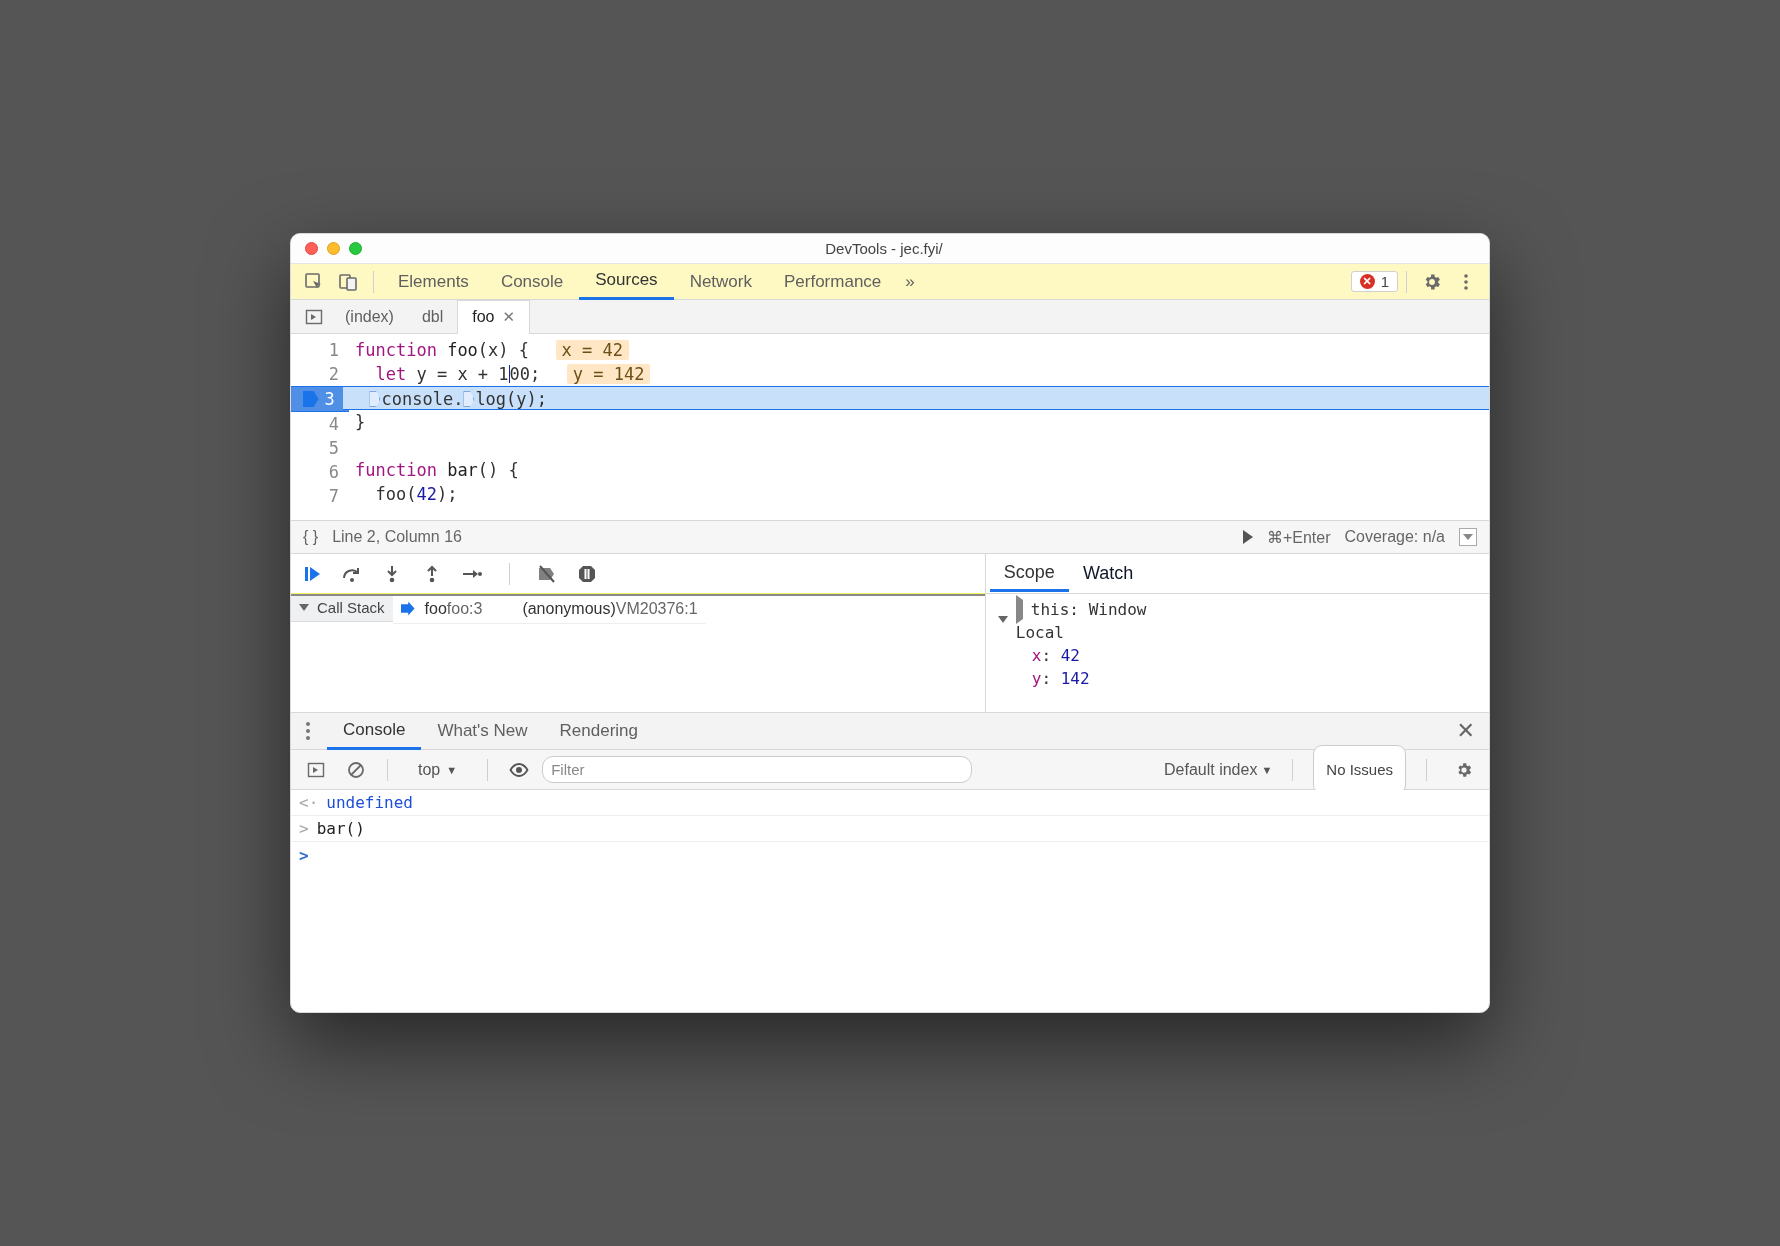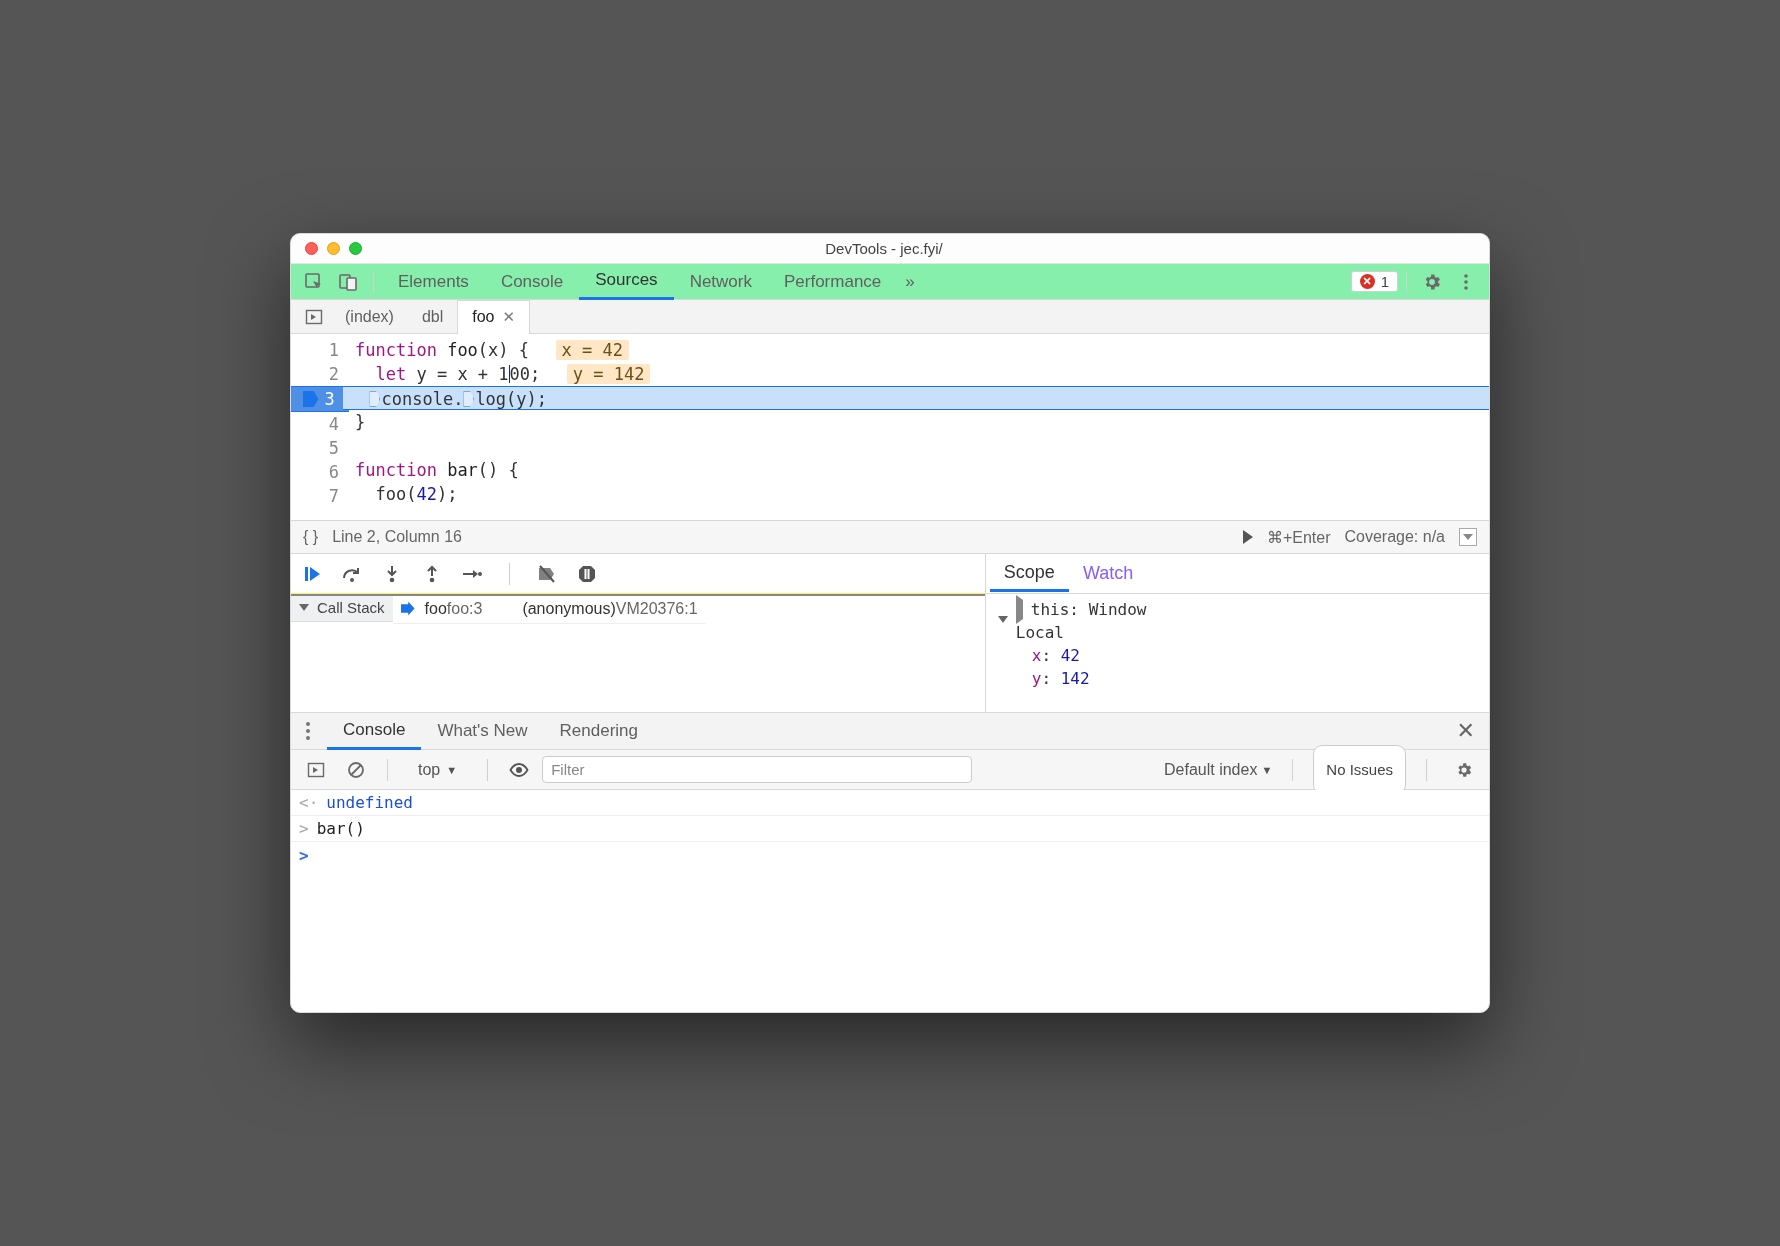--- a/index.html
+++ b/index.html
@@ -29,21 +29,21 @@
   .traffic { display:flex; gap:9px; padding-left:14px; }
   .dot { width: 13px; height:13px; border-radius:50%; }
   .dot.r{background:#ff5f57;border:1px solid #e14640;}
   .dot.y{background:#ffbd2e;border:1px solid #dfa023;}
   .dot.g{background:#28c940;border:1px solid #1dad2b;}
   .title-text { position:absolute; left:0; right:12px; text-align:center; font-size:15px; color:#444; font-weight:500; }
 
   
   .main-tabs {
     height: 36px; display:flex; align-items:center; border-bottom:1px solid #d8d8d8;
-    background:#86efac; padding:0 6px; gap: 0;
+    background:#fef9c3; padding:0 6px; gap: 0;
   }
   .mt-icon { width:22px; height:22px; display:flex; align-items:center; justify-content:center; color:#6a6a6a; margin: 0 6px; }
   .sep { width:1px; height:22px; background:#d0d0d0; margin:0 8px; }
   .main-tab { padding: 0 16px; height:36px; display:flex; align-items:center; color:#5f5f5f; font-size:17px; cursor:default;}
   .main-tab.active { color:#333; border-bottom: 3px solid #1a73e8; font-weight:500;}
   .spacer{flex:1;}
   .err-badge{
     border:1px solid #d0d0d0; border-radius:3px; padding:1px 8px; display:flex; align-items:center; gap:6px;
     font-size:15px; color:#444; background:#fff;
   }
@@ -79,21 +79,21 @@
   .cov-box{ width:18px;height:18px;border:1px solid #aaa; background:#fff; display:flex;align-items:center;justify-content:center;}
   .cov-box .d{width:0;height:0;border-left:5px solid transparent;border-right:5px solid transparent;border-top:6px solid #888;}
 
   
   .dbg-row{ height:40px; border-bottom:1px solid #d8d8d8; display:flex; }
   .dbg-left{ flex: 0 0 58%; display:flex; align-items:center; padding:0 10px; gap:18px; border-right:1px solid #d8d8d8; position:relative;}
   .dbg-right{ flex:1; display:flex; align-items:center; padding:0 4px; }
   .dbg-ico{ width:22px;height:22px;color:#555;display:flex;align-items:center;justify-content:center;}
   .dbg-ico.blue{color:#1a73e8;}
   .dim-strip{position:absolute;left:0;right:0;bottom:-3px;height:3px;background:linear-gradient(#fff98e,#f0e400 50%, #888 50%);}
-  .scope-tab{ padding:6px 14px; color:#8b5cf6;}
+  .scope-tab{ padding:6px 14px; color:#0f172a;}
   .scope-tab.active{ color:#333; border-bottom:3px solid #1a73e8;}
 
   
   .panels{ display:flex; flex:0 0 auto; height:118px;}
   .panel-left{ flex:0 0 58%; border-right:1px solid #d8d8d8; display:flex; flex-direction:row;}
   .panel-right{ flex:1; overflow:hidden;}
   .section-head{ height:28px; background:#eef0f2; border-bottom:1px solid #dcdcdc; display:flex; align-items:center; padding:0 8px; font-size:15px; color:#444;}
   .tri-down{width:0;height:0;border-left:5px solid transparent;border-right:5px solid transparent;border-top:7px solid #666;margin-right:8px;}
   .tri-right{width:0;height:0;border-top:5px solid transparent;border-bottom:5px solid transparent;border-left:7px solid #888;margin-right:8px;}
   .stack-row{ height:30px; display:flex; align-items:center; padding:0 8px; font-size:16px; border-bottom:1px solid #eee;}
@@ -108,21 +108,21 @@
   .drawer-tabs{ height:38px; border-top:1px solid #d8d8d8; border-bottom:1px solid #d8d8d8; display:flex; align-items:center; padding:0 6px; background:#f3f3f3;}
   .drawer-tab{ padding:0 16px; height:38px; display:flex; align-items:center; color:#5f5f5f; font-size:17px;}
   .drawer-tab.active{ color:#333; border-bottom:3px solid #1a73e8;}
   .drawer-close{ margin-left:auto; font-size:22px; color:#666; padding:0 8px;}
   .vkebab{ width:22px; display:flex; flex-direction:column; align-items:center; gap:3px; margin-right:8px;}
   .vkebab span{width:4px;height:4px;background:#777;border-radius:50%;}
 
   
   .console-tb{ height:40px; border-bottom:1px solid #d8d8d8; display:flex; align-items:center; padding:0 8px; gap:12px; background:#f6f6f6;}
   .ctx-pill{ display:flex; align-items:center; gap:6px; padding:2px 10px; color:#555; font-size:16px;}
-  .filter-box{ flex:0 0 430px; height:27px; border:1px solid #ccc; border-radius:4px; background:#fff; display:flex; align-items:center; padding:0 8px; color:#888; font-size:15px;}
+  .filter-box{ flex:0 0 430px; height:27px; border:1px solid #ccc; border-radius:11px; background:#fff; display:flex; align-items:center; padding:0 8px; color:#888; font-size:15px;}
   .levels{ color:#555; font-size:16px; display:flex; align-items:center; gap:4px; margin-left:auto;}
   .issues-btn{ border:1px solid #ccc; border-radius:9px; padding:15px 12px; background:#fff; font-size:15px; color:#444;}
 
   
   .console-body{ background:#fff;}
   .console-line{ height:26px; display:flex; align-items:center; padding:0 8px; font-family: Menlo, Consolas, monospace; font-size:16px; color:#555;}
   .console-line.b{border-bottom:1px solid #eee;}
   .prompt-g{color:#aaa; margin-right:8px;}
   .prompt-b{color:#3571c8; font-weight:700; margin-right:8px;}
 

